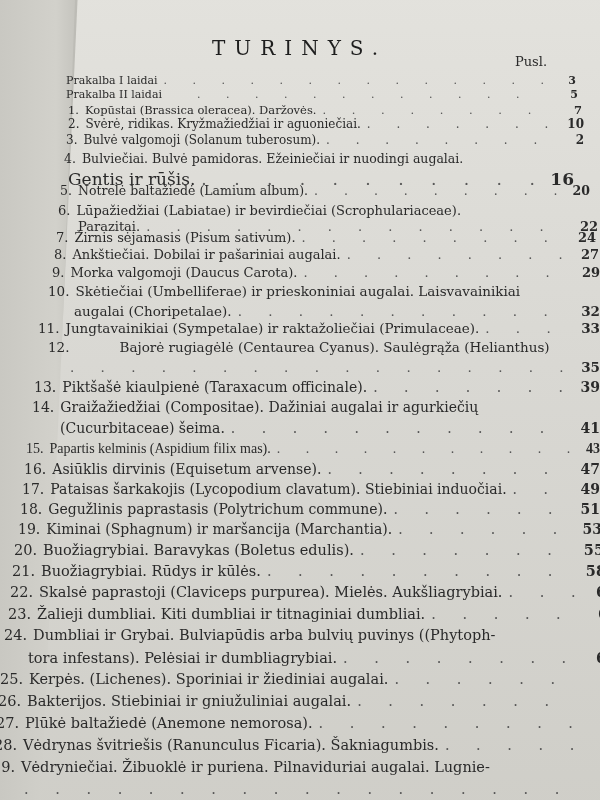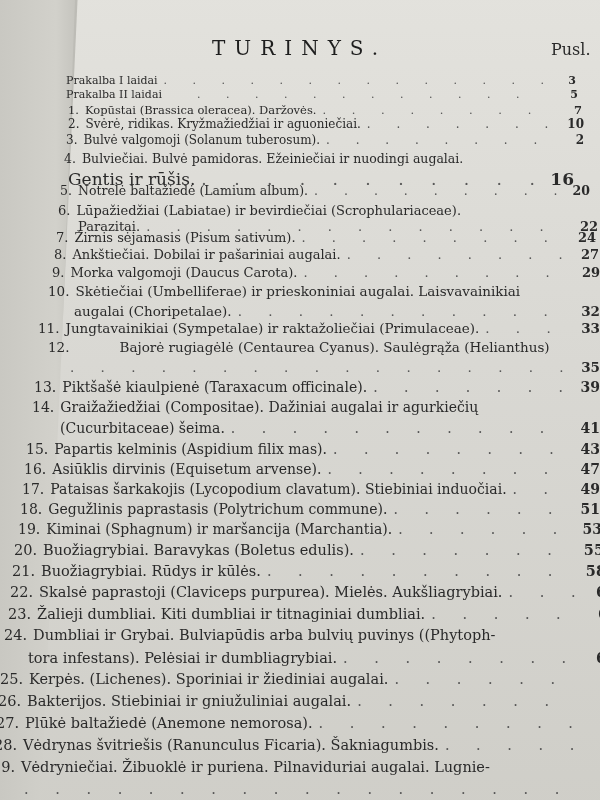--- a/index.html
+++ b/index.html
@@ -18,21 +18,21 @@
     position: absolute; left: 40px; top: -10px; width: 620px; height: 830px;
     background: linear-gradient(180deg, #e3e2dd 0%, #d9d8d3 45%, #cfcec8 100%);
     transform-origin: 0 0;
     clip-path: polygon(38px 0, 620px 0, 620px 830px, 0 830px);
   }
   .title {
     position: absolute; left: 198px; top: 36px;
     font-size: 20px; letter-spacing: 9px; font-weight: normal; color: #1e1e1e; margin-left: 14px;
   }
   .pusl {
-    position: absolute; left: 515px; top: 40px; font-size: 16px; color: #2a2a2a; margin-left: 36px;
+    position: absolute; left: 515px; top: 54px; font-size: 13px; color: #2a2a2a;
   }
   .toc { position: absolute; left: 0; top: 0; width: 600px; height: 800px; }
   .row {
     position: absolute; display: flex; align-items: center; white-space: nowrap;
     font-size: 13.5px;
   }
   .num { display: inline-block; text-align: right; margin-right: 6px; }
   .txt { }
   .leader {
     flex: 1; overflow: hidden; margin: 0 6px; letter-spacing: 11px; color: #555;
@@ -151,21 +151,21 @@
     </div>
     <div class="row" style="left: 32px; top: 399px; width: 540px; font-size: 14px;">
       <span class="num">14.</span>
       <span class="txt">Graižažiedžiai  (Compositae).  Dažiniai  augalai ir agurkiečių</span>
     </div>
     <div class="row" style="left: 60px; top: 420px; width: 540px; font-size: 14px;">
       <span class="txt">(Cucurbitaceae) šeima.</span>
       <span class="leader"></span>
       <span class="pg">41</span>
     </div>
-    <div class="row" style="left: 26px; top: 441px; width: 574px; font-size: 14px;">
+    <div class="row" style="left: 26px; top: 441px; width: 574px; font-size: 14px; font-family: Liberation Serif, serif;">
       <span class="num">15.</span>
       <span class="txt">Papartis kelminis (Aspidium filix mas).</span>
       <span class="leader"></span>
       <span class="pg">43</span>
     </div>
     <div class="row" style="left: 24px; top: 461px; width: 576px; font-size: 14px;">
       <span class="num">16.</span>
       <span class="txt">Asiūklis dirvinis (Equisetum arvense).</span>
       <span class="leader"></span>
       <span class="pg">47</span>

